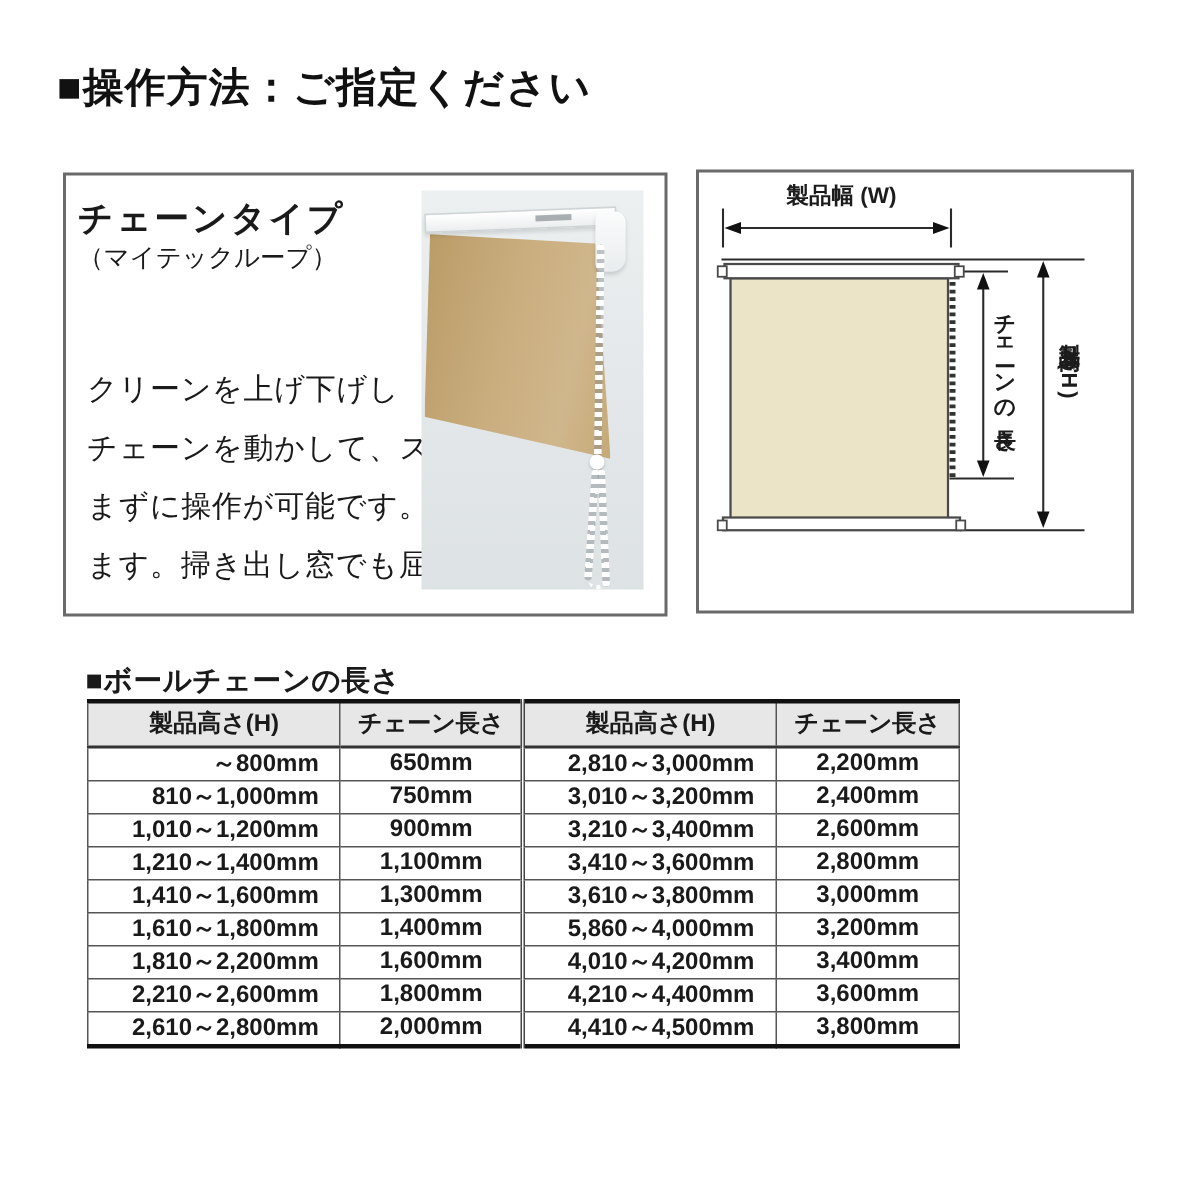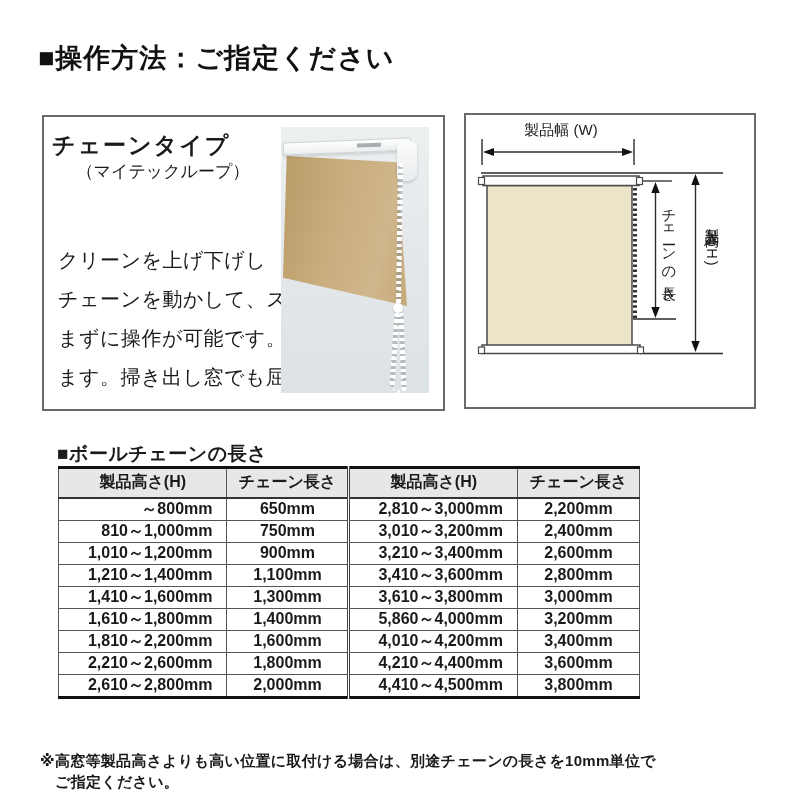--- a/index.html
+++ b/index.html
@@ -6,21 +6,21 @@
   html,body { background:#ffffff; }
   body { font-family:"Liberation Sans","DejaVu Sans",sans-serif; color:#1a1a1a; }
   .page { position:relative; width:800px; height:800px; background:#fff; overflow:hidden; }
 
   .page-title { position:absolute; left:38px; top:40px; font-size:27px; font-weight:700; letter-spacing:1px; color:#111; }
 
   
   .panel { position:absolute; background:#fff; border:2px solid #6a6a6a; }
   .left-panel { left:42px; top:115px; width:403px; height:296px; }
   .lp-title { position:absolute; left:8px; top:13px; width:222px; text-align:left; font-size:23px; font-weight:600; letter-spacing:2px; }
-  .lp-subtitle { position:absolute; left:8px; top:43px; width:222px; text-align:center; font-size:17px; font-weight:500; }
+  .lp-subtitle { position:absolute; left:8px; top:43px; width:222px; text-align:left; font-size:17px; font-weight:500; }
   .lp-body { position:absolute; left:14px; top:124px; font-size:20px; font-weight:500; line-height:39px; letter-spacing:.5px; white-space:nowrap; }
 
   
   .photo { position:absolute; left:237px; top:10px; width:148px; height:266px; overflow:hidden;
            background:linear-gradient(180deg,#edf0f1 0%,#e4e8ea 45%,#dde2e5 100%); }
   .ph-headrail { position:absolute; left:2px; top:13px; width:128px; height:13px;
            background:linear-gradient(#ffffff,#eceeef); border:1px solid #cfd4d6;
            transform:rotate(-2.2deg); box-shadow:0 2px 3px rgba(0,0,0,.12); }
   .ph-logo { position:absolute; left:58%; top:3px; width:24px; height:4px; background:#8e9598; opacity:.75; }
   .ph-cap { position:absolute; left:116px; top:14px; width:20px; height:40px;
@@ -35,21 +35,21 @@
   .ph-bead { position:absolute; left:112px; top:176px; width:10px; height:10px; border-radius:50%;
            background:#fff; box-shadow:0 1px 2px rgba(0,0,0,.2); }
   .ph-loop-a { left:111px; top:186px; height:74px; width:4.5px; transform:rotate(4deg); }
   .ph-loop-b { left:119px; top:186px; height:78px; width:4.5px; transform:rotate(-2.5deg); }
   .ph-loop-bottom { position:absolute; left:111px; top:256px; width:13px; height:10px;
            border-bottom:3px dotted #fff; border-radius:0 0 9px 9px; }
 
   
   .right-panel { left:464px; top:113px; width:292px; height:296px; }
   .right-panel svg { position:absolute; left:0; top:0; }
-  .diag-label { position:absolute; font-size:15px; font-weight:400; color:#1c1c1c; }
+  .diag-label { position:absolute; font-size:15px; font-weight:700; color:#1c1c1c; }
   .diag-label.w { left:22px; top:6px; width:146px; text-align:center; }
   .diag-label.v { writing-mode:vertical-rl; text-orientation:mixed; font-size:14.5px; letter-spacing:2px; }
   .diag-label.chain { left:193px; top:84px; }
   .diag-label.height { left:236px; top:102px; }
 
   
   .table-title { position:absolute; left:57px; top:441px; font-size:19px; font-weight:700; letter-spacing:.5px; }
   table.chain { position:absolute; left:58px; top:466px; width:582px; border-collapse:collapse; table-layout:fixed;
            border-top:3px solid #111; border-bottom:3px solid #111;
            border-left:1.5px solid #333; border-right:1.5px solid #333; }
@@ -209,18 +209,14 @@
         </tr>
         <tr>
           <td>2,610～2,800mm</td>
           <td>2,000mm</td>
           <td>4,410～4,500mm</td>
           <td>3,800mm</td>
         </tr>
       </tbody>
   </table>
 
-  <div class="footnote">
-    <div>※高窓等製品高さよりも高い位置に取付ける場合は、別途チェーンの長さを10mm単位で</div>
-    <div class="fn2">ご指定ください。</div>
-  </div>
 
 </div>
 
 </body></html>

